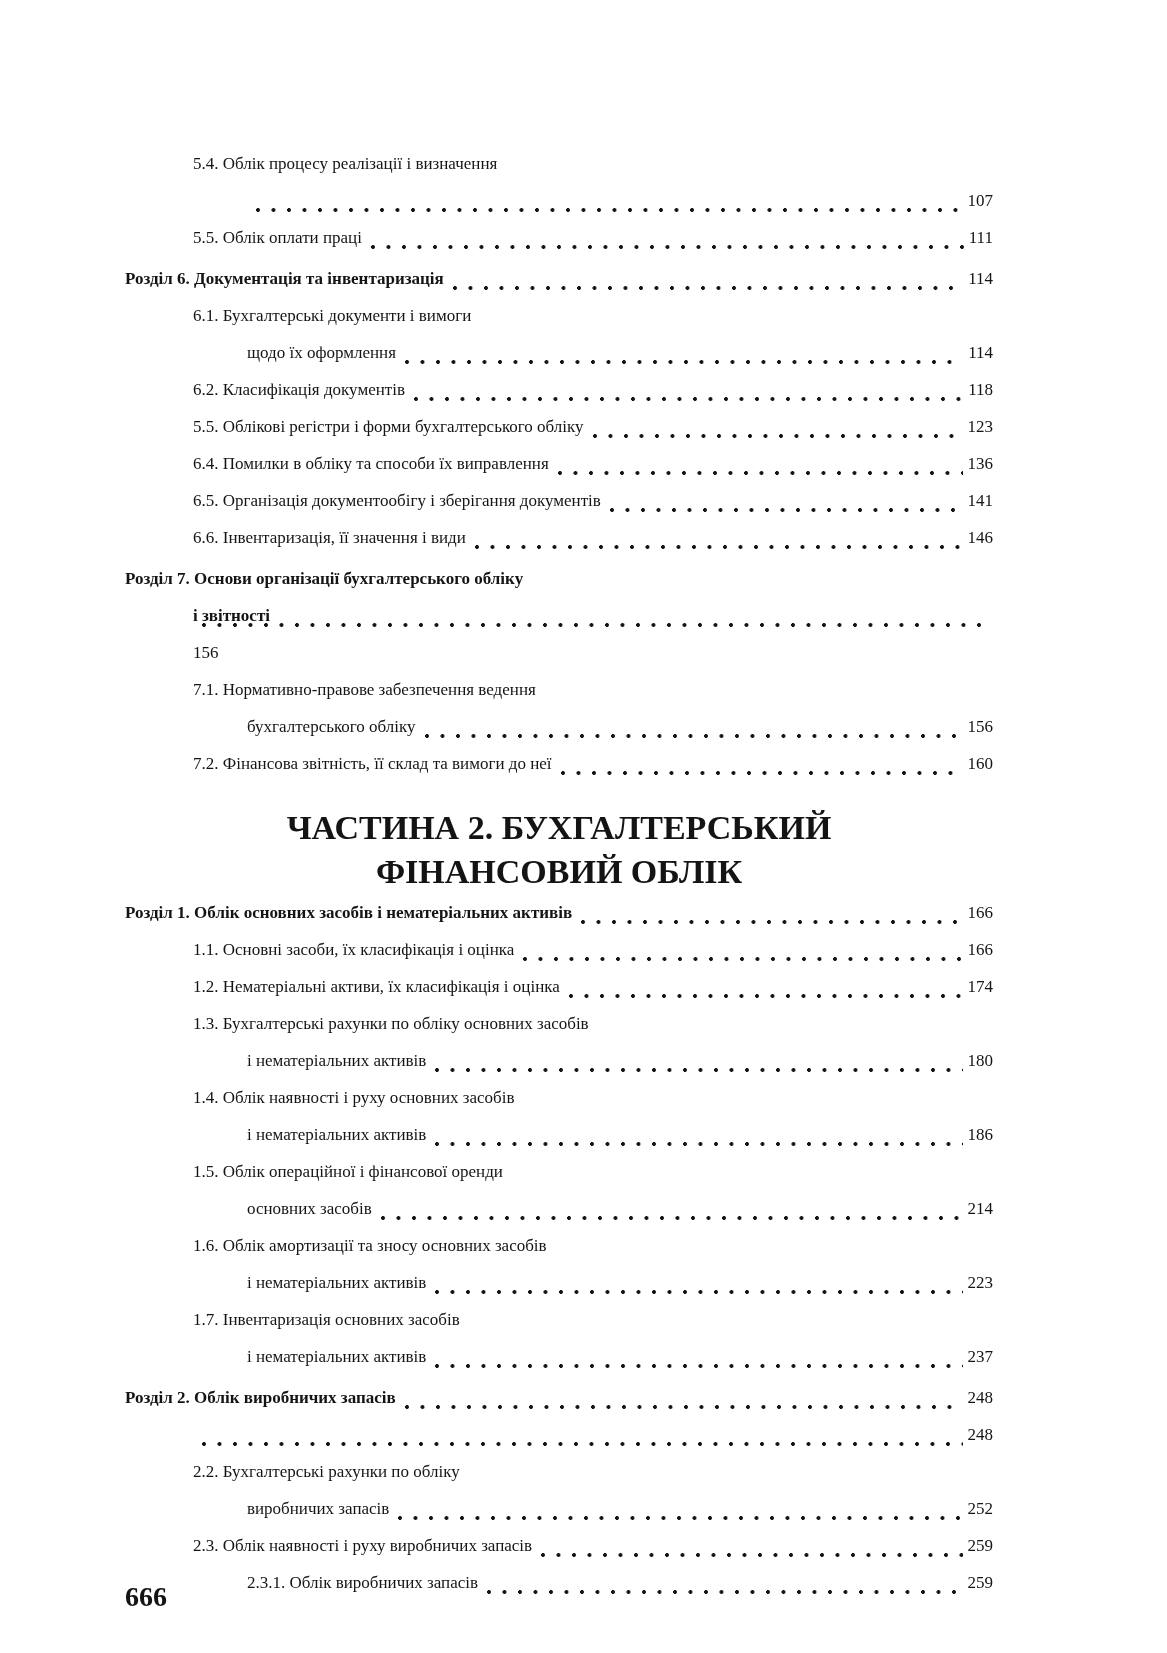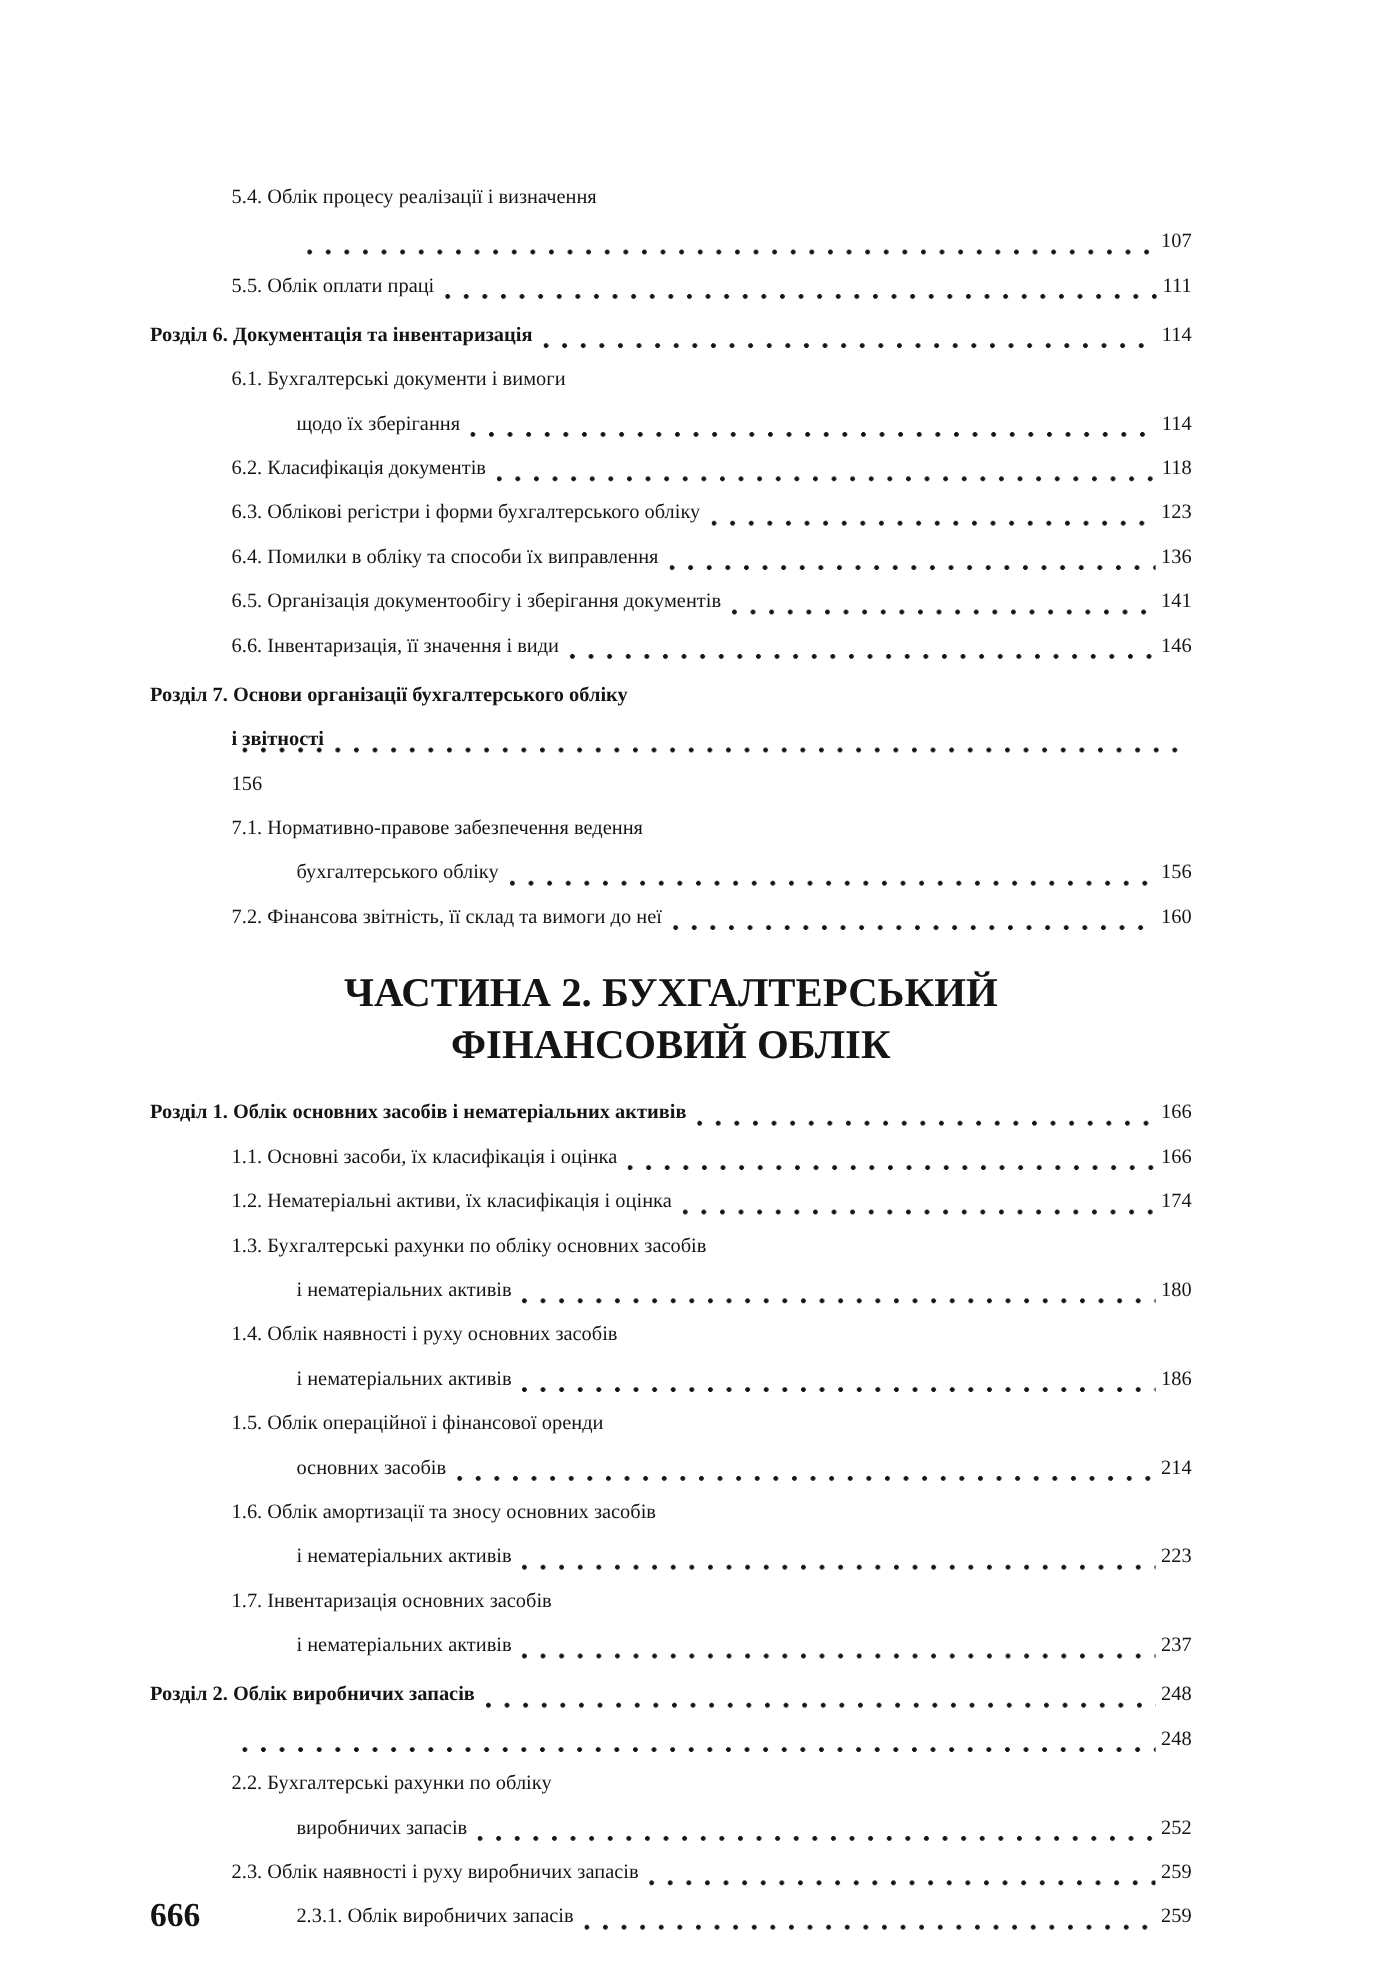--- a/index.html
+++ b/index.html
@@ -55,21 +55,20 @@
     height: 4px;
     background-image: radial-gradient(circle at 2px 2px, #141414 1.7px, transparent 2.2px);
     background-size: 15.5px 4px;
     background-repeat: repeat-x;
     background-position: left bottom;
   }
   
   .part {
     text-align: center;
     margin-top: 24px;
-    margin-bottom: 14px;
     font-family: Liberation Serif, serif;
   }
   .part .line {
     display: block;
     padding-left: 0;
     font-size: 34px;
     line-height: 44px;
     font-weight: bold;
   }
   .footer-page {
@@ -107,35 +106,35 @@
           <span class="txt">Розділ 6. Документація та інвентаризація</span>
           <span class="leader"></span>
           <span class="pg">114</span>
         </div>
       </div>
       <div class="entry section">
         <div class="line">
           <span class="txt">6.1. Бухгалтерські документи і вимоги</span>
         </div>
         <div class="line cont">
-          <span class="txt">щодо їх зберігання</span>
+          <span class="txt">щодо їх оформлення</span>
           <span class="leader"></span>
           <span class="pg">114</span>
         </div>
       </div>
       <div class="entry section">
         <div class="line">
           <span class="txt">6.2. Класифікація документів</span>
           <span class="leader"></span>
           <span class="pg">118</span>
         </div>
       </div>
       <div class="entry section">
         <div class="line">
-          <span class="txt">6.3. Облікові регістри і форми бухгалтерського обліку</span>
+          <span class="txt">5.5. Облікові регістри і форми бухгалтерського обліку</span>
           <span class="leader"></span>
           <span class="pg">123</span>
         </div>
       </div>
       <div class="entry section">
         <div class="line">
           <span class="txt">6.4. Помилки в обліку та способи їх виправлення</span>
           <span class="leader"></span>
           <span class="pg">136</span>
         </div>

